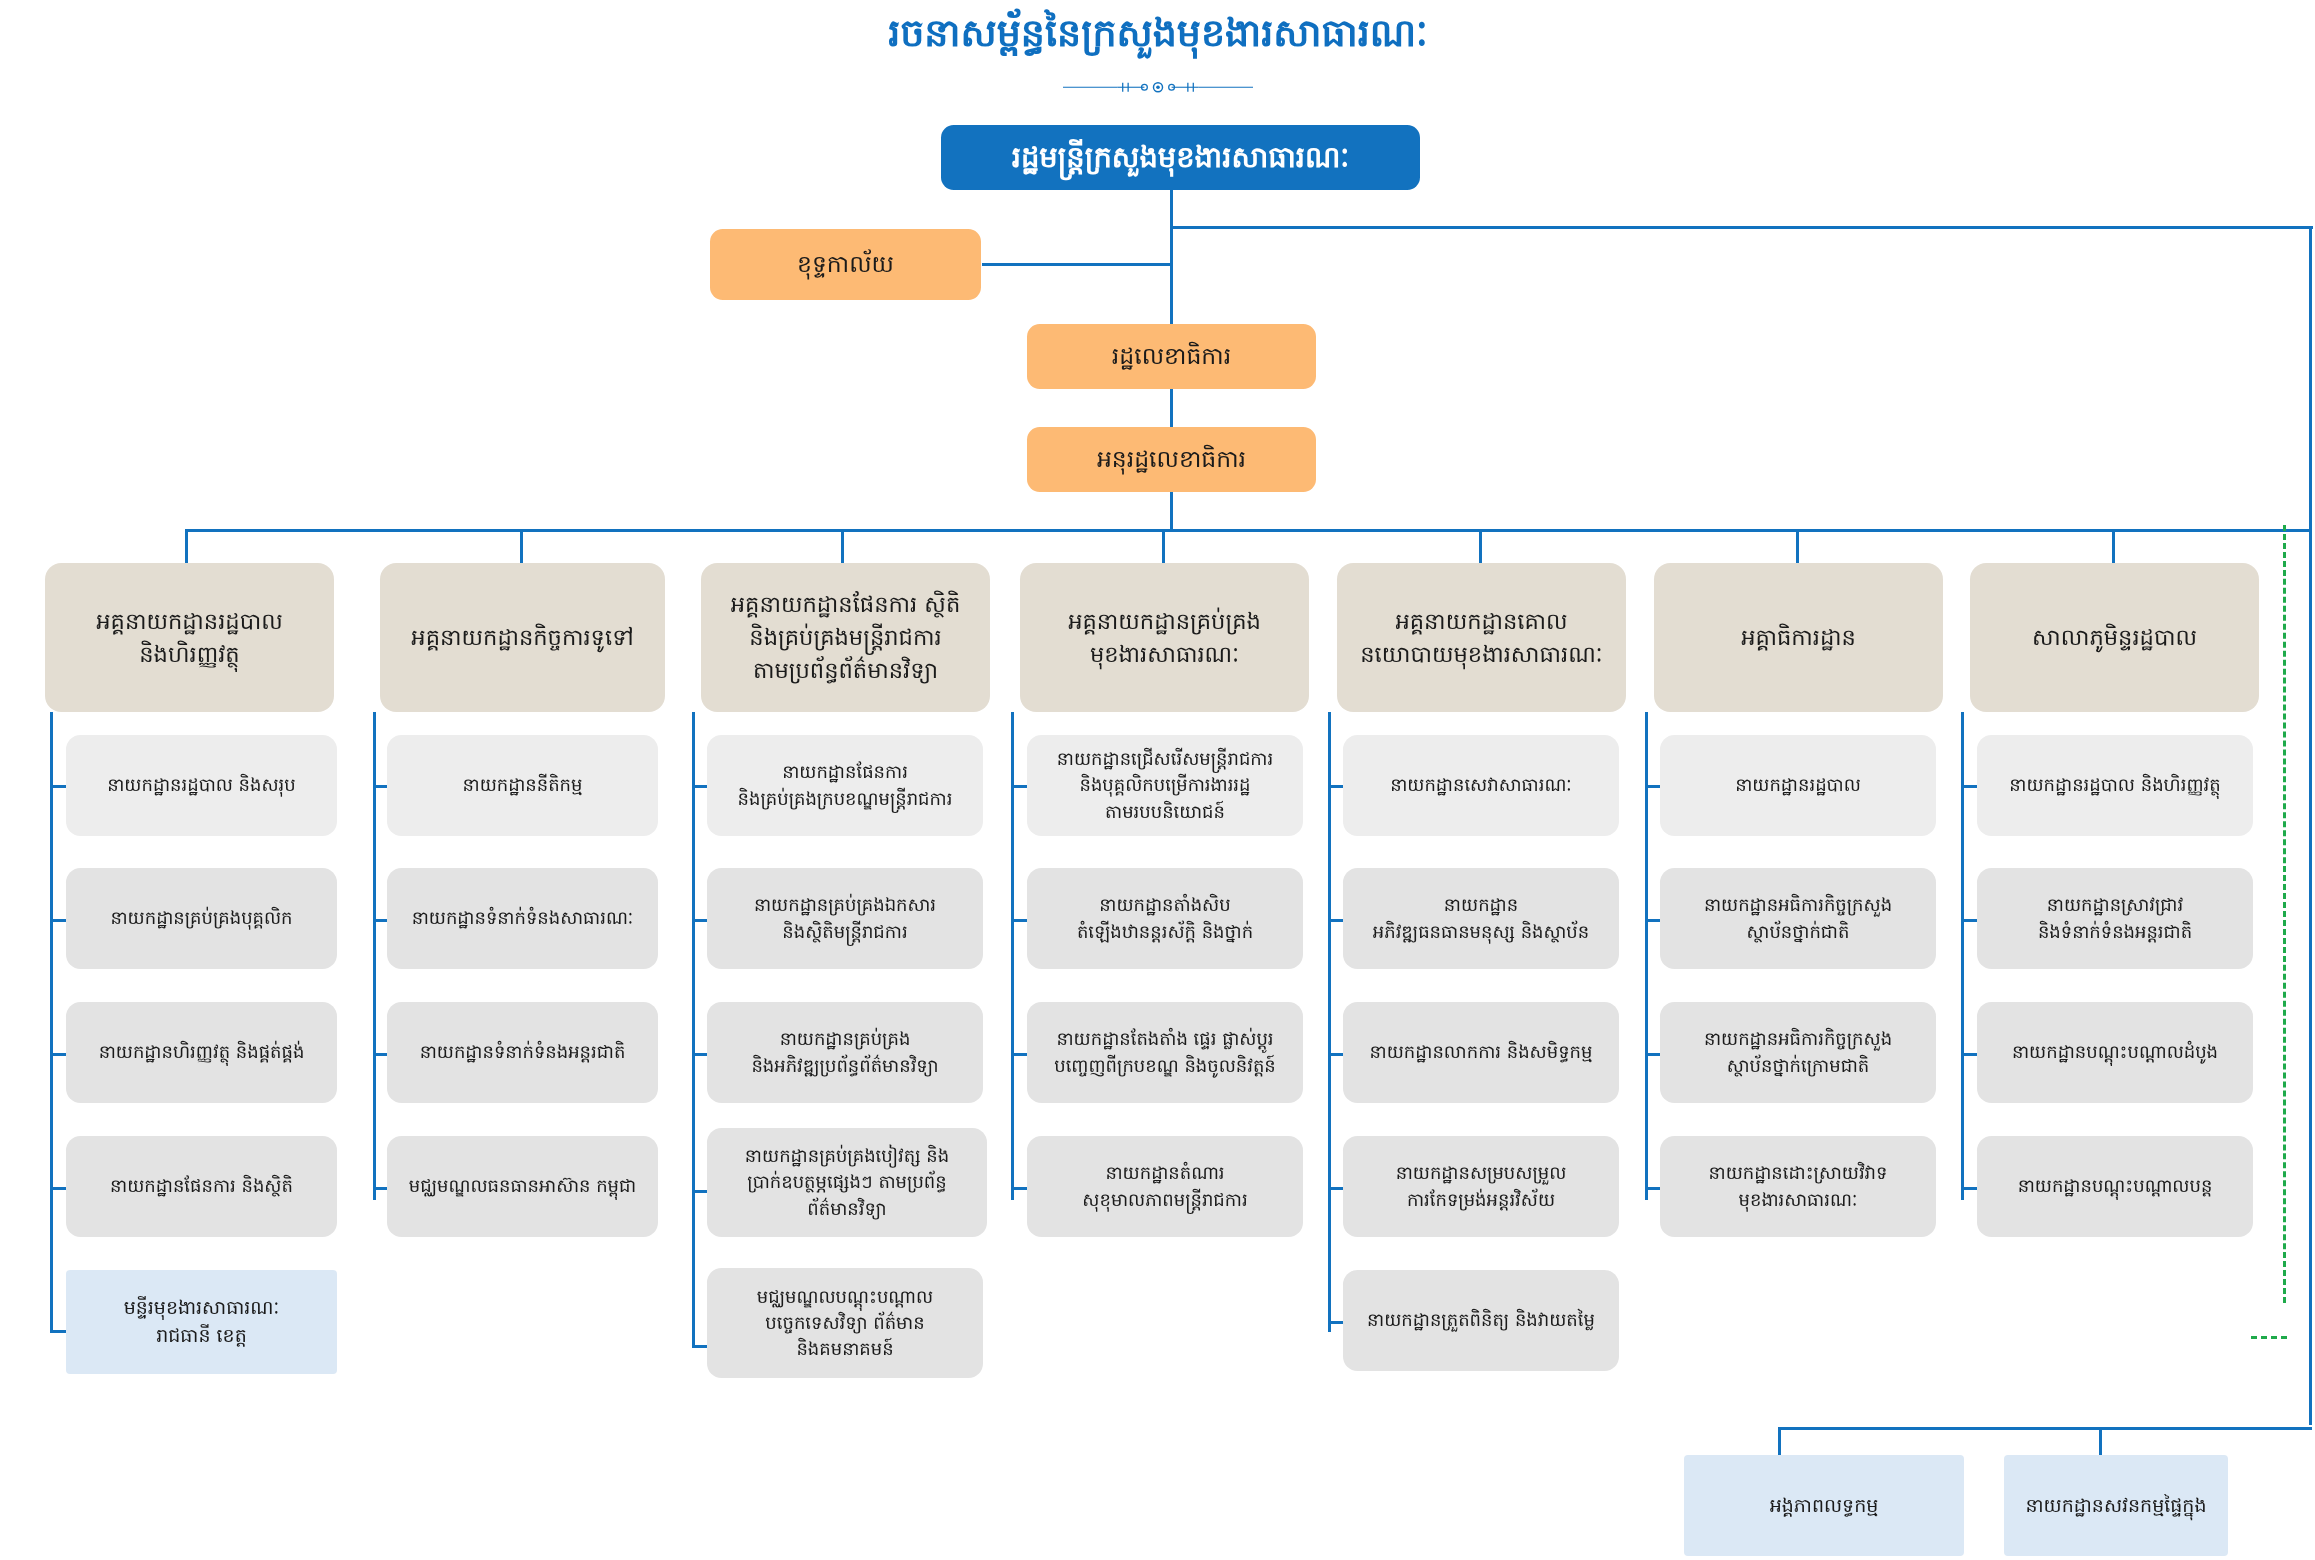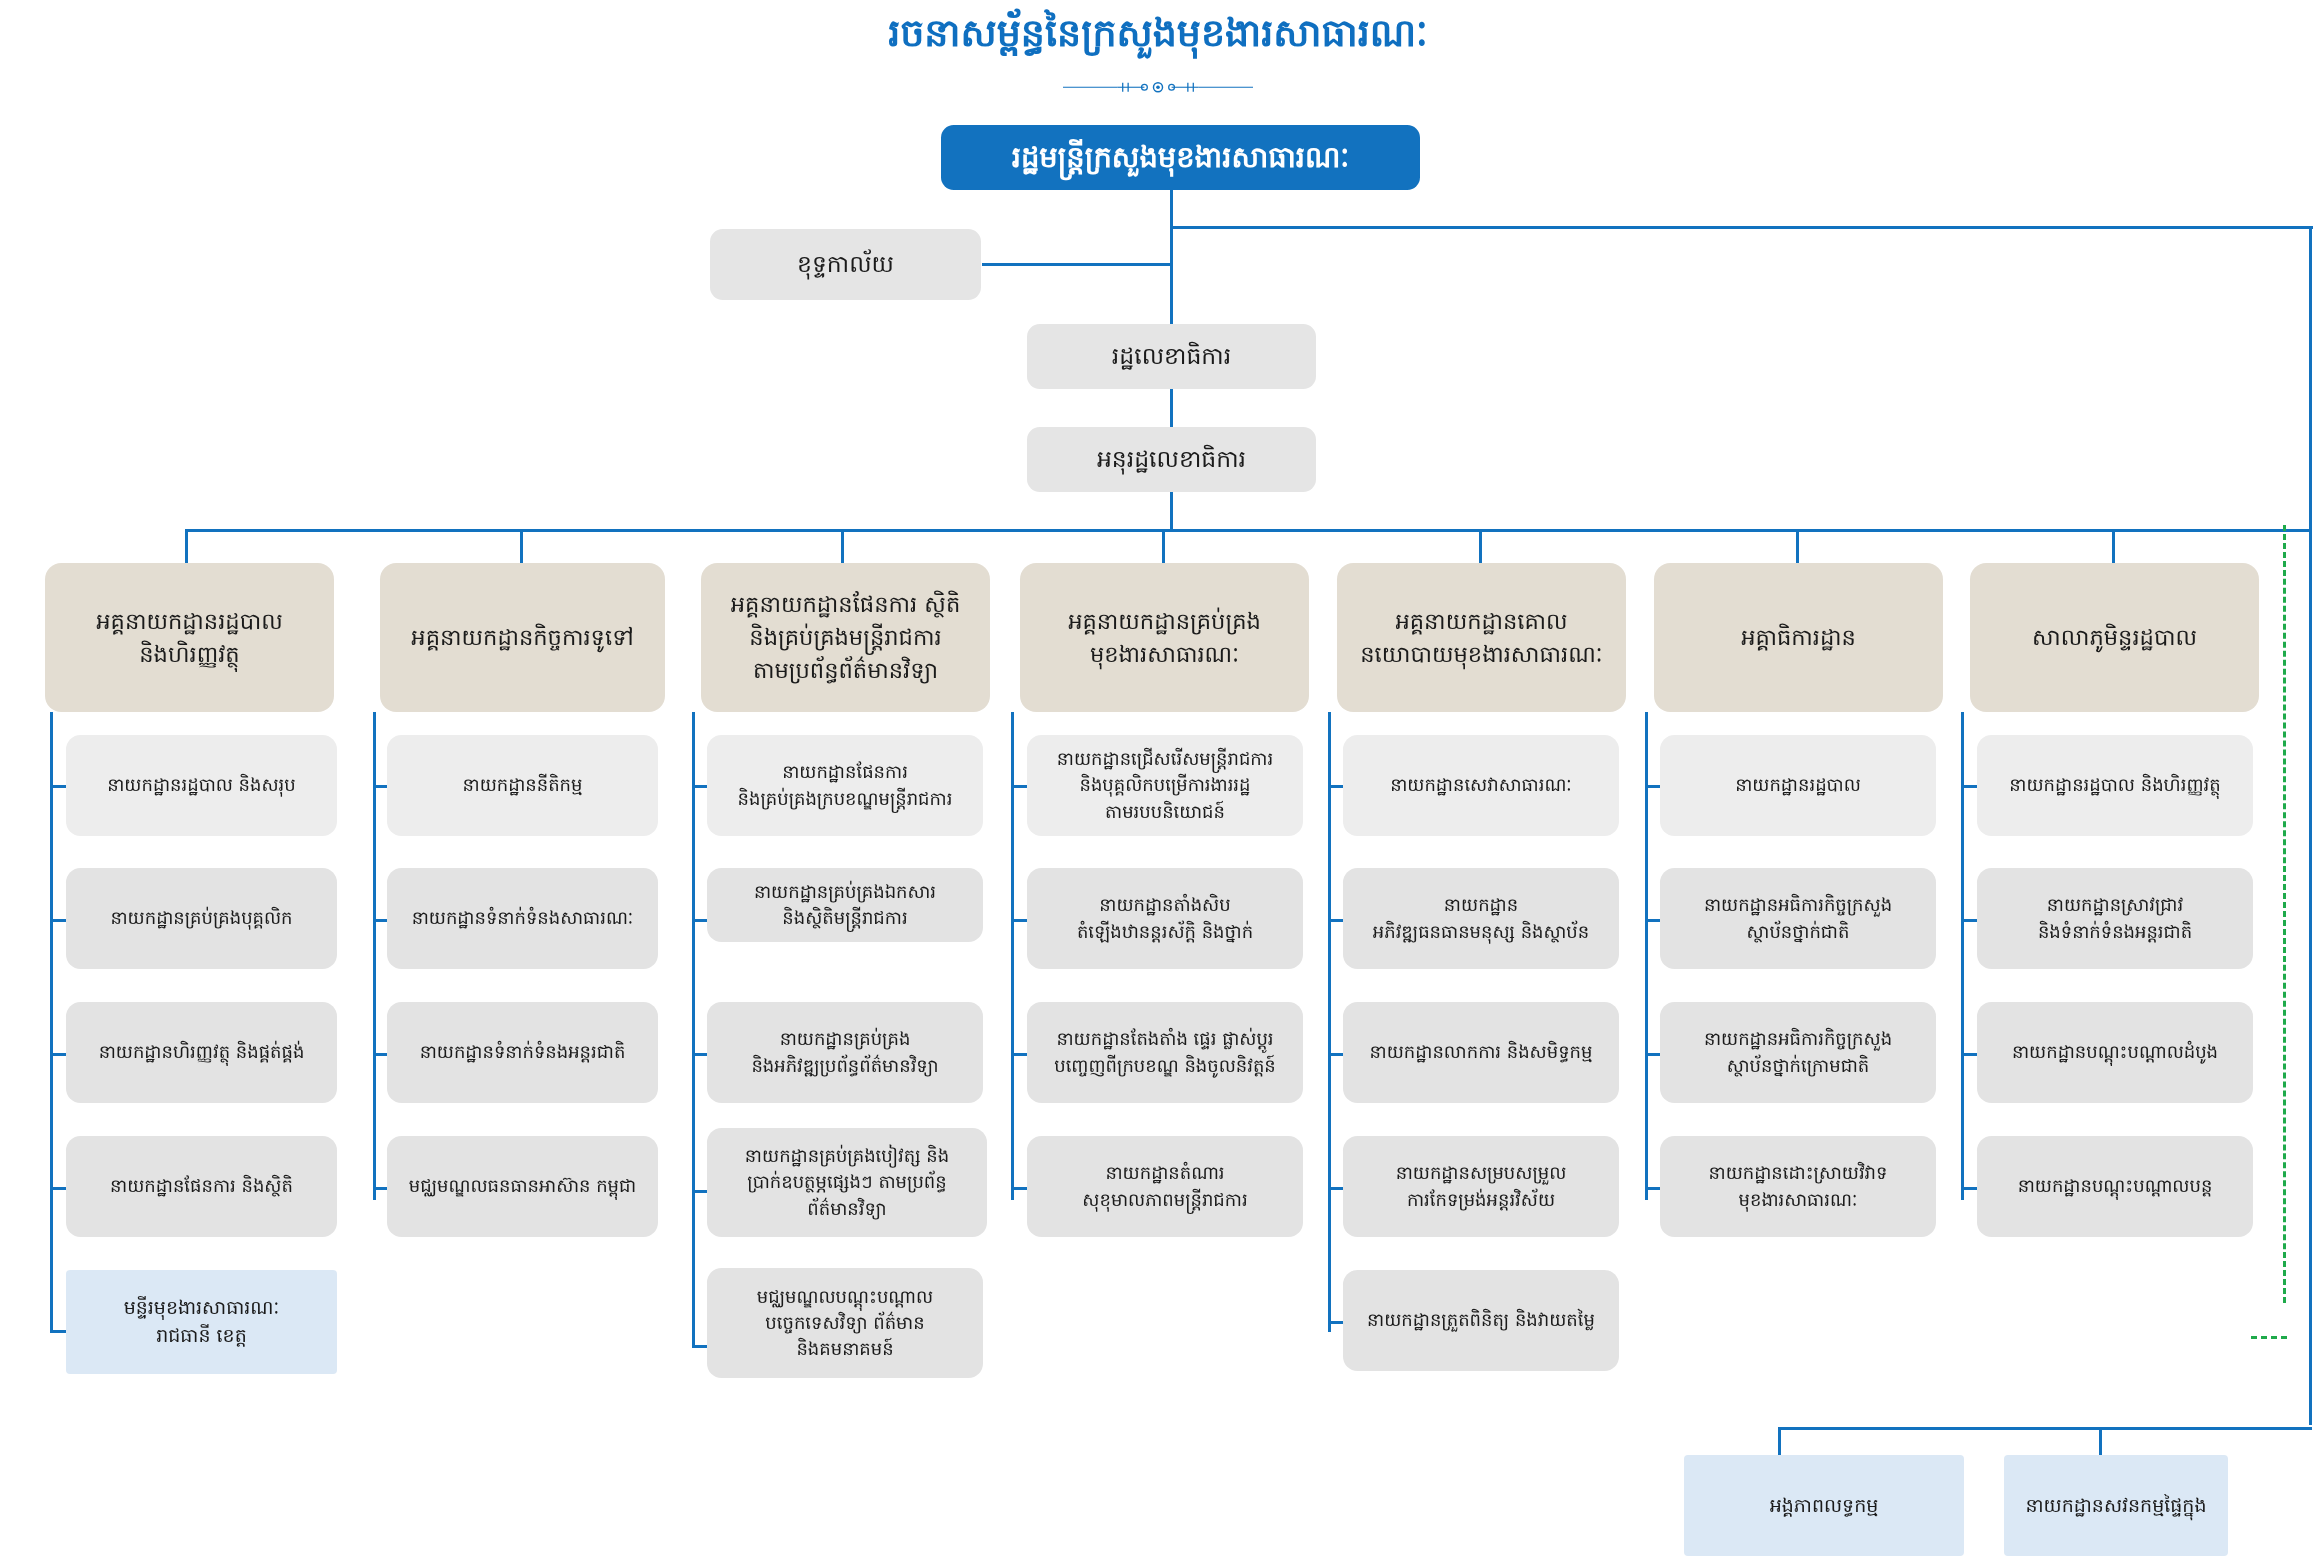--- a/index.html
+++ b/index.html
@@ -63,21 +63,21 @@
   .n-minister {
     background: #1272bf;
     color: #ffffff;
     font-size: 29px;
     font-weight: bold;
     border-radius: 12.7px;
   }
 
   
   .n-green {
-    background: #e5e5e5;
+    background: #fdba74;
     color: #1a1a1a;
     font-size: 23.5px;
     border-radius: 12.7px;
   }
 
   
   .n-beige {
     background: #e3ddd2;
     color: #1a1a1a;
     font-size: 22.6px;
@@ -237,21 +237,21 @@
     <span>អគ្គនាយកដ្ឋានផែនការ ស្ថិតិ
 និងគ្រប់គ្រងមន្ត្រីរាជការ
 តាមប្រព័ន្ធព័ត៌មានវិទ្យា</span>
   </div>
   <div class="ln v" style="left:692px; top:712px; height:633px;"></div>
   <div class="node n-grey" style="left:707px; top:735px; width:276px; height:101px;">
     <span>នាយកដ្ឋានផែនការ
 និងគ្រប់គ្រងក្របខណ្ឌមន្ត្រីរាជការ</span>
   </div>
   <div class="ln h" style="left:692px; top:785px; width:18px;"></div>
-  <div class="node n-grey alt" style="left:707px; top:868px; width:276px; height:74px;align-items:center;">
+  <div class="node n-grey alt" style="left:707px; top:868px; width:276px; height:101px;align-items:center;">
     <span>នាយកដ្ឋានគ្រប់គ្រងឯកសារ
 និងស្ថិតិមន្ត្រីរាជការ</span>
   </div>
   <div class="ln h" style="left:692px; top:919px; width:18px;"></div>
   <div class="node n-grey alt" style="left:707px; top:1002px; width:276px; height:101px;">
     <span>នាយកដ្ឋានគ្រប់គ្រង
 និងអភិវឌ្ឍប្រព័ន្ធព័ត៌មានវិទ្យា</span>
   </div>
   <div class="ln h" style="left:692px; top:1053px; width:18px;"></div>
   <div class="node n-grey alt" style="left:707px; top:1108px; width:280px; height:109px;margin-top:20px;">

